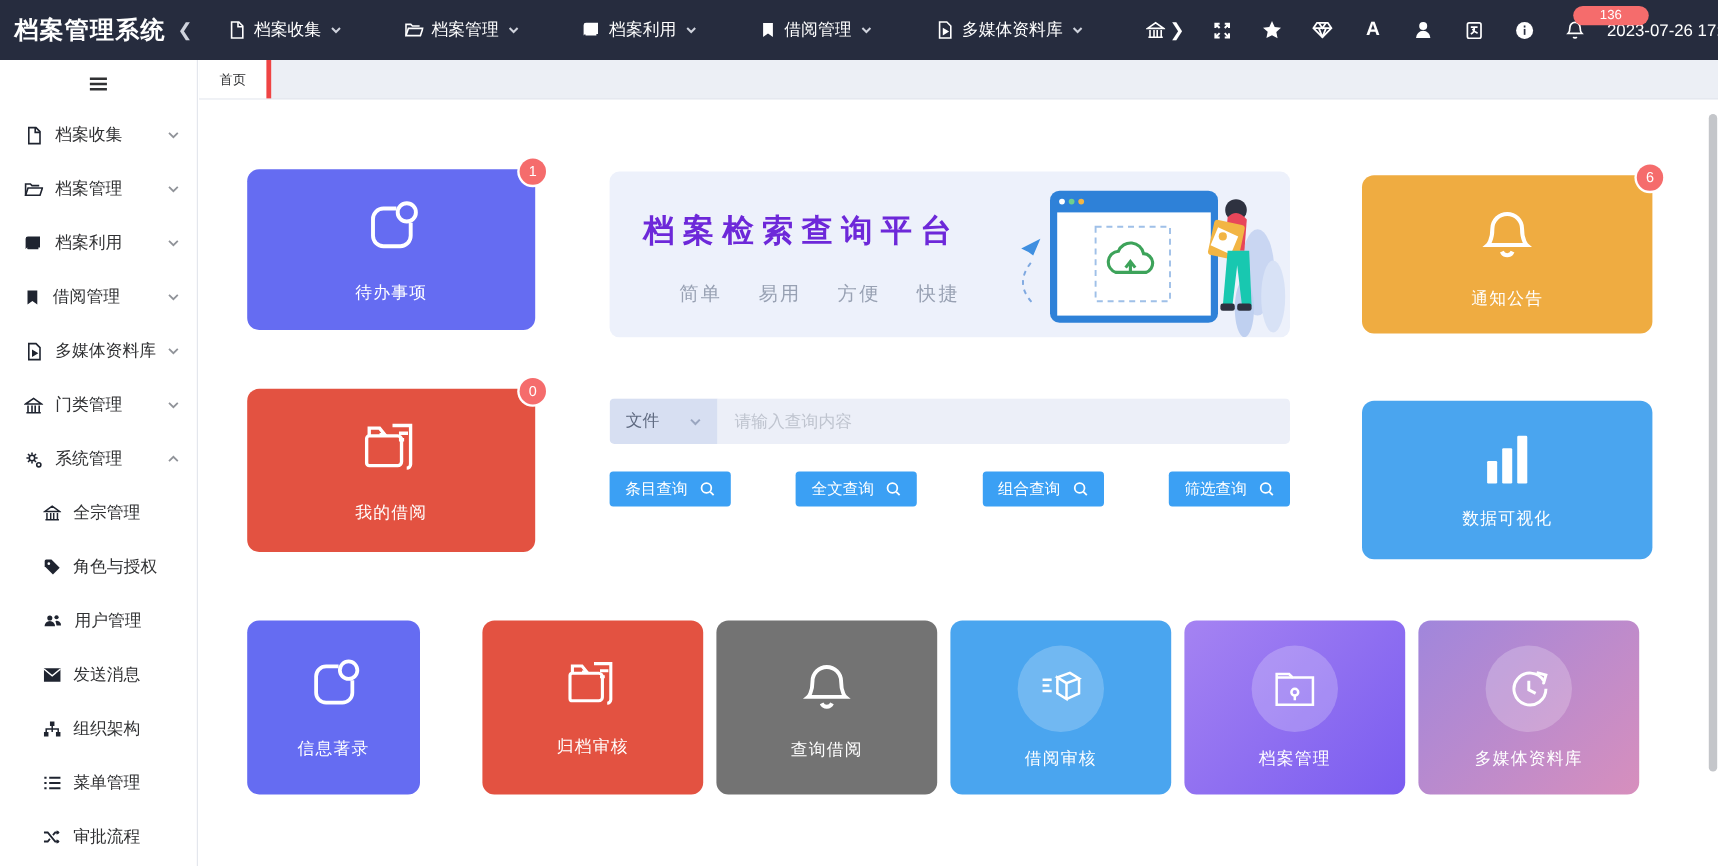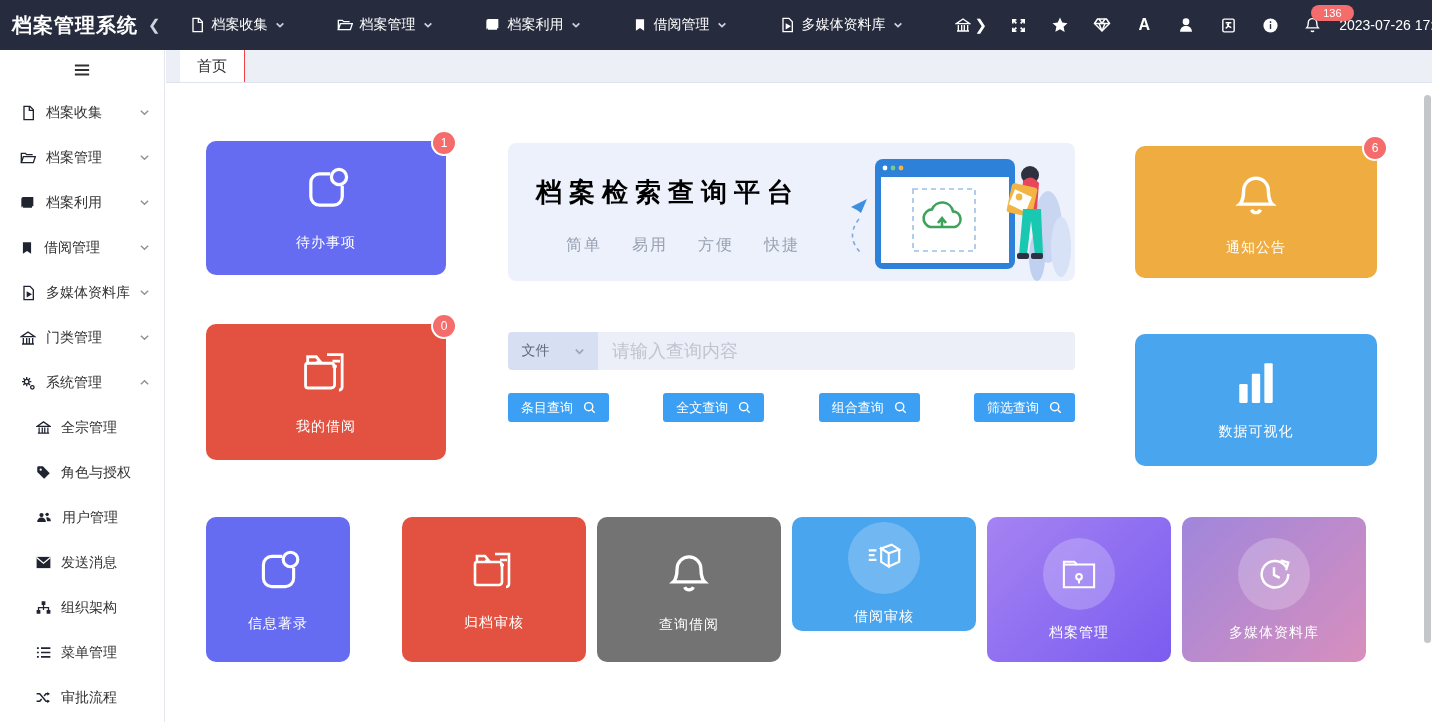--- a/index.html
+++ b/index.html
@@ -14,65 +14,65 @@
   .topnav { display:flex; align-items:center; }
   .topnav-item { display:flex; align-items:center; gap:7px; font-size:14px; margin-right:52px;
     white-space:nowrap; cursor:pointer; }
   .topnav-item svg { flex:0 0 auto; }
   .nav-overflow { display:flex; align-items:center; gap:4px; margin-right:10px; }
   .top-actions { display:flex; align-items:center; gap:24px; margin-left:12px; }
   .top-icon { width:18px; height:18px; display:flex; align-items:center; justify-content:center; cursor:pointer; }
   .font-icon { font-size:16px; font-weight:bold; }
   .bell-wrap { position:relative; }
   .badge-pill { position:absolute; top:-11px; left:8px; background:#f56c6c; color:#fff;
-    font-size:11px; line-height:16px; padding:0 12px; border-radius:9px; }
+    font-size:11px; line-height:16px; padding:0 22px; border-radius:9px; }
   .top-datetime { font-size:14px; margin-left:18px; white-space:nowrap; }
 
   
   .sidebar { position:absolute; left:0; top:50px; width:165px; height:672px; background:#fff;
     border-right:1px solid #e4e7ed; overflow:hidden; }
   .hamburger { height:40px; display:flex; align-items:center; justify-content:center;
     color:#303133; cursor:pointer; }
   .side-item { height:45px; display:flex; align-items:center; padding:0 14px 0 20px;
     color:#303133; font-size:14px; cursor:pointer; }
   .side-item .lbl { margin-left:10px; flex:1; white-space:nowrap; }
   .side-sub { padding-left:36px; }
   .chev { color:#909399; }
   .side-ic { color:#1f2430; display:flex; }
 
   
   .main { position:absolute; left:166px; top:50px; width:1266px; height:672px; background:#fff; }
   .tabstrip { height:33px; background:#eceff5; border-bottom:1px solid #dfe3eb; display:flex; }
-  .tab-active { margin-left:14px; background:#fff; padding:0 17px; display:flex; align-items:center;
-    font-size:15px; color:#303133; border-right:1px solid #ef4444; cursor:pointer; }
+  .tab-active { background:#fff; padding:0 17px; display:flex; align-items:center;
+    font-size:11px; color:#303133; border-right:4px solid #ef4444; cursor:pointer; }
   .content { position:relative; width:100%; height:639px; background:#fff; }
 
   .card { position:absolute; border-radius:10px; display:flex; flex-direction:column;
     align-items:center; justify-content:center; color:#fff; cursor:pointer; }
   .card .clabel { font-size:14px; margin-top:14px; letter-spacing:1px; }
   .corner-badge { position:absolute; top:-9px; right:-9px; width:22px; height:22px; border-radius:50%;
     background:#f56c6c; color:#fff; font-size:12px; display:flex; align-items:center; justify-content:center;
     box-shadow:0 0 0 2px #fff; }
   .icon-circle { width:72px; height:72px; border-radius:50%; background:rgba(255,255,255,.22);
     display:flex; align-items:center; justify-content:center; }
 
   .banner { position:absolute; left:342px; top:60px; width:567px; height:138px; border-radius:8px;
     background:#edf1fb; overflow:hidden; }
   .banner-title { position:absolute; left:28px; top:32px; font-size:26px; font-weight:600;
-    color:#000000; letter-spacing:7px; }
+    color:#6d28d9; letter-spacing:7px; }
   .banner-tags { position:absolute; left:58px; top:92px; display:flex; gap:30px;
     font-size:16px; color:#98a1b3; letter-spacing:2px; }
   .banner-art { position:absolute; right:2px; top:4px; }
 
   .searchbar { position:absolute; left:342px; top:249px; width:567px; height:38px; display:flex;
     border-radius:4px; overflow:hidden; }
   .search-cat { width:90px; background:#d7dff2; color:#5f6a80; font-size:14px; display:flex;
     align-items:center; justify-content:center; gap:24px; cursor:pointer; }
   .search-input { flex:1; background:#eceff8; border:none; outline:none; padding:0 14px;
-    font-size:18px; color:#303133; }
+    font-size:14px; color:#303133; }
   .search-input::placeholder { color:#bfc4cf; }
 
   .query-row { position:absolute; left:342px; top:310px; width:567px; display:flex; justify-content:space-between; }
   .query-btn { height:29px; padding:0 13px; background:#3ba0f4; color:#fff; border:none; border-radius:3px;
     font-size:13px; display:flex; align-items:center; gap:10px; cursor:pointer;
     font-family:inherit; }
 
   .scroll-thumb { position:absolute; right:1px; top:12px; width:7px; height:548px;
     background:#c4c6ca; border-radius:4px; }
 </style>
@@ -505,21 +505,21 @@
 
     <div class="card" style="left:431px; top:434px; width:184px; height:145px; background:#737373;">
       <span>
         <svg width="52" height="52" viewBox="0 0 48 48" fill="none" stroke="#fff" stroke-width="3">
           <path d="M13 21a11 11 0 0 1 22 0c0 9 3.4 12 3.4 12H9.6S13 30 13 21"></path>
             <path d="M20 38a4.4 4.4 0 0 0 8 0"></path>
           </svg></span>
       <span class="clabel">查询借阅</span>
     </div>
 
-    <div class="card" style="left:626px; top:434px; width:184px; height:114px; background:#4aa5ef;">
+    <div class="card" style="left:626px; top:434px; width:184px; height:145px; background:#4aa5ef;">
       <span class="icon-circle">
         <svg width="38" height="38" viewBox="0 0 40 40" fill="none" stroke="#fff" stroke-width="2.2">
           <path d="M17 10l11-4 8 5-11 4z M17 10v14l8 5V15z M36 11v13l-11 5"></path>
           <path d="M4 12h8M4 17h6M4 22h8"></path>
           </svg>
         </span>
       <span class="clabel">借阅审核</span>
     </div>
 
     <div class="card" style="left:821px; top:434px; width:184px; height:145px; background:linear-gradient(135deg,#a583f2,#7a5cf0);">

